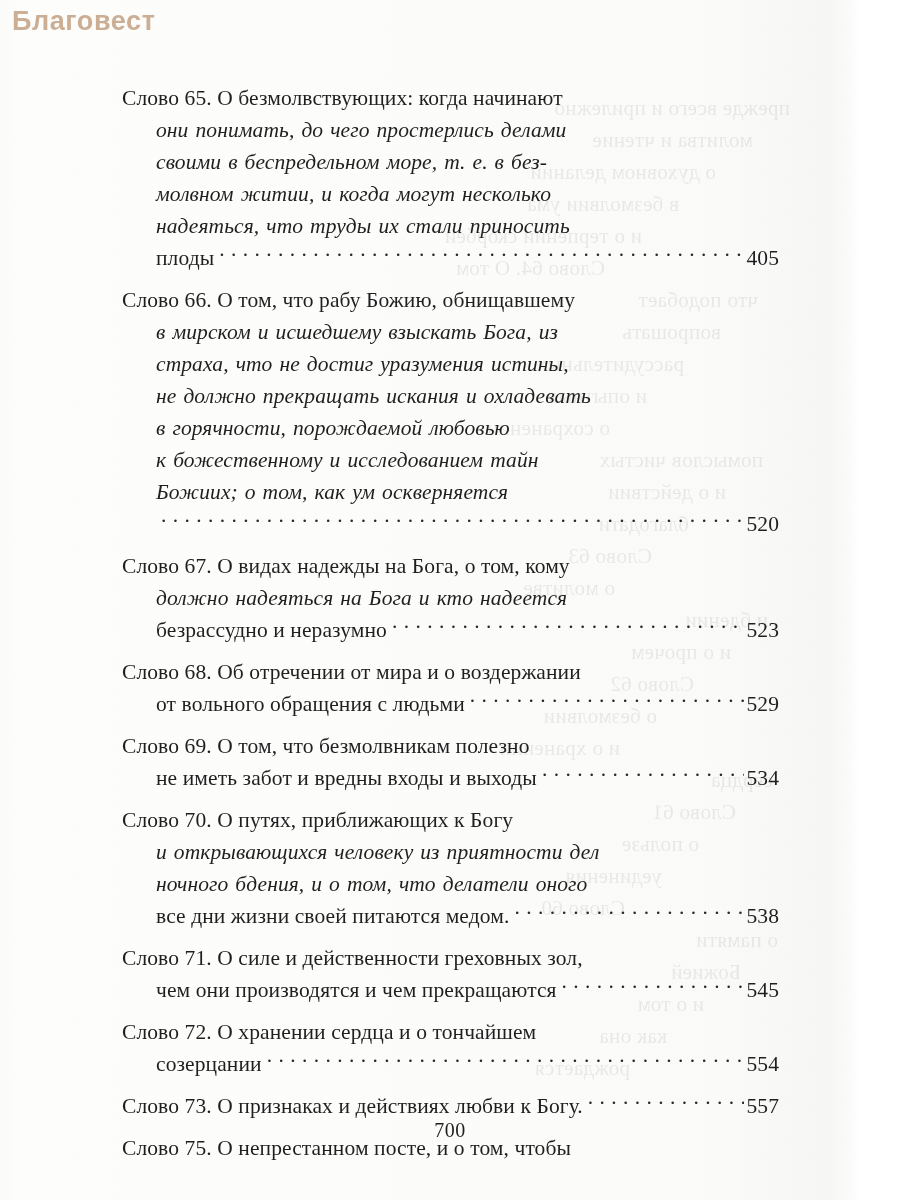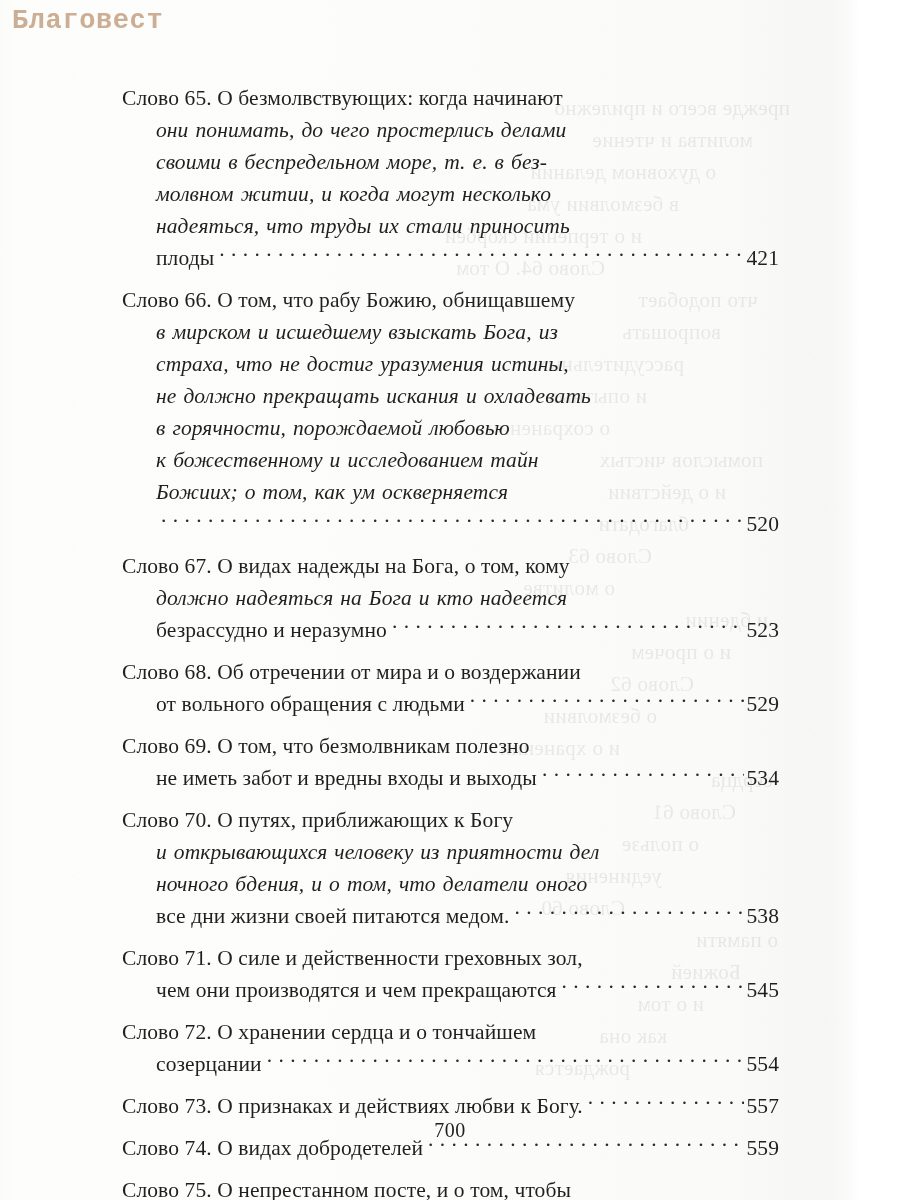--- a/index.html
+++ b/index.html
@@ -44,21 +44,21 @@
       radial-gradient(circle at 86% 78%, rgba(0,0,0,.015) 0 1px, transparent 1px),
       radial-gradient(circle at 55% 8%,  rgba(0,0,0,.012) 0 1px, transparent 1px);
     background-size: 37px 41px, 53px 47px, 43px 59px, 61px 37px, 29px 67px;
   }
 
   
   #watermark {
     position: absolute;
     left: 12px;
     top: 6px;
-    font-family: Liberation Mono, monospace;
+    font-family: Liberation Sans, sans-serif;
     font-weight: bold;
     font-size: 27px;
     letter-spacing: .6px;
     color: #c7a88c;
     opacity: .92;
     user-select: none;
     z-index: 5;
   }
 
   
@@ -202,21 +202,21 @@
 <div id="toc">
     <div class="toc-entry">
       <div class="toc-line">Слово 65. О безмолвствующих: когда начинают</div>
       <div class="toc-line indent spread">они понимать, до чего простерлись делами</div>
       <div class="toc-line indent spread">своими в беспредельном море, т. е. в без-</div>
       <div class="toc-line indent spread">молвном житии, и когда могут несколько</div>
       <div class="toc-line indent spread">надеяться, что труды их стали приносить</div>
       <div class="toc-line leader indent">
         <span class="lead-text">плоды</span>
         <span class="dots"></span>
-        <span class="pageno">421</span>
+        <span class="pageno">405</span>
       </div>
     </div>
     <div class="toc-entry">
       <div class="toc-line">Слово 66. О том, что рабу Божию, обнищавшему</div>
       <div class="toc-line indent spread">в мирском и исшедшему взыскать Бога, из</div>
       <div class="toc-line indent spread">страха, что не достиг уразумения истины,</div>
       <div class="toc-line indent spread">не должно прекращать искания и охладевать</div>
       <div class="toc-line indent spread">в горячности, порождаемой любовью</div>
       <div class="toc-line indent spread">к божественному и исследованием тайн</div>
       <div class="toc-line indent spread">Божиих; о том, как ум оскверняется</div>
@@ -277,24 +277,17 @@
       </div>
     </div>
     <div class="toc-entry">
       <div class="toc-line leader">
         <span class="lead-text">Слово 73. О признаках и действиях любви к Богу.</span>
         <span class="dots"></span>
         <span class="pageno">557</span>
       </div>
     </div>
     <div class="toc-entry">
-      <div class="toc-line leader">
-        <span class="lead-text">Слово 74. О видах добродетелей</span>
-        <span class="dots"></span>
-        <span class="pageno">559</span>
-      </div>
-    </div>
-    <div class="toc-entry">
       <div class="toc-line">Слово 75. О непрестанном посте, и о том, чтобы</div>
     </div>
   </div>
 
 <div id="folio">700</div>
 
 </body></html>

